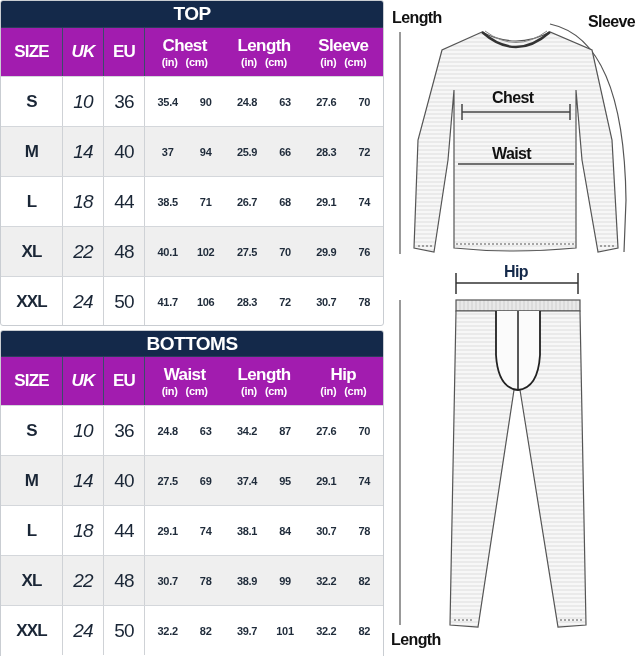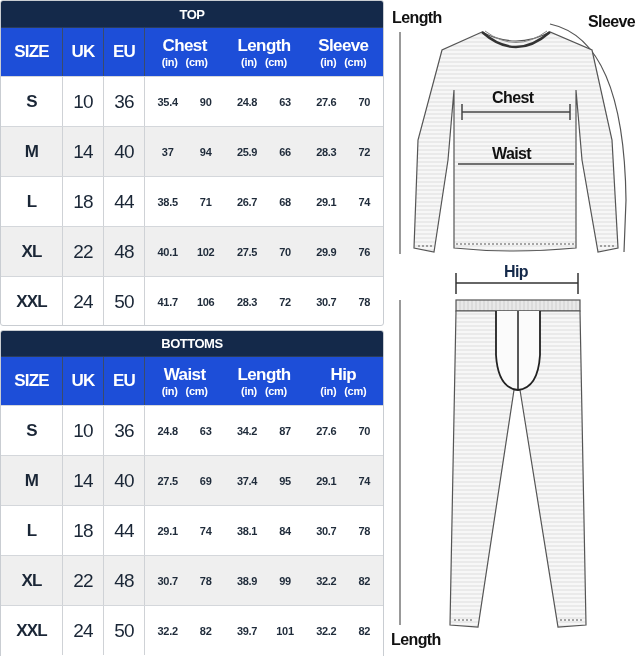--- a/index.html
+++ b/index.html
@@ -9,33 +9,33 @@
   .table {
     position: absolute; left: 0; width: 384px;
     border: 1px solid #c9cdd2; border-radius: 3px; overflow: hidden;
     background: #fff;
   }
   .table.top { top: 0; height: 326px; }
   .table.bottoms { top: 330px; height: 380px; }
 
   .title {
     height: 26px; background: #14294a; color: #fff;
-    font-weight: bold; font-size: 13px; letter-spacing: -0.5px;
+    font-weight: bold; font-size: 19px; letter-spacing: -0.5px;
     display: flex; align-items: center; justify-content: center;
   }
   .bottoms .title { height: 25px; }
 
   .hdr {
-    height: 49px; background: #1d4ed8; color: #fff;
+    height: 49px; background: #a21caf; color: #fff;
     display: flex; border-top: 1px solid #2b3d5a;
   }
   .hdr .c { border-right: 1px solid #3a4c69; display: flex; align-items: center; justify-content: center; font-weight: bold; font-size: 17px; letter-spacing: -0.8px; }
   .hdr .c:last-child { border-right: none; }
   .c.size { width: 62px; }
-  .c.uk { width: 41px; }
+  .c.uk { width: 41px; font-style: italic; }
   .c.eu { width: 41px; }
   .c.meas { flex: 1; display: flex; }
   .grp { flex: 1; display: flex; flex-direction: column; align-items: center; justify-content: center; }
   .grp .gname { font-weight: bold; font-size: 17px; letter-spacing: -0.6px; line-height: 19px; }
   .grp .units { font-weight: bold; font-size: 11px; letter-spacing: -0.3px; display: flex; gap: 8px; line-height: 14px; }
 
   .row { height: 50px; display: flex; border-top: 1px solid #d4d7db; }
   .row:nth-child(even) { background: #ffffff; }
   .row.alt { background: #efefef; }
   .row .c { border-right: 1px solid #cfd2d6; display: flex; align-items: center; justify-content: center; }

